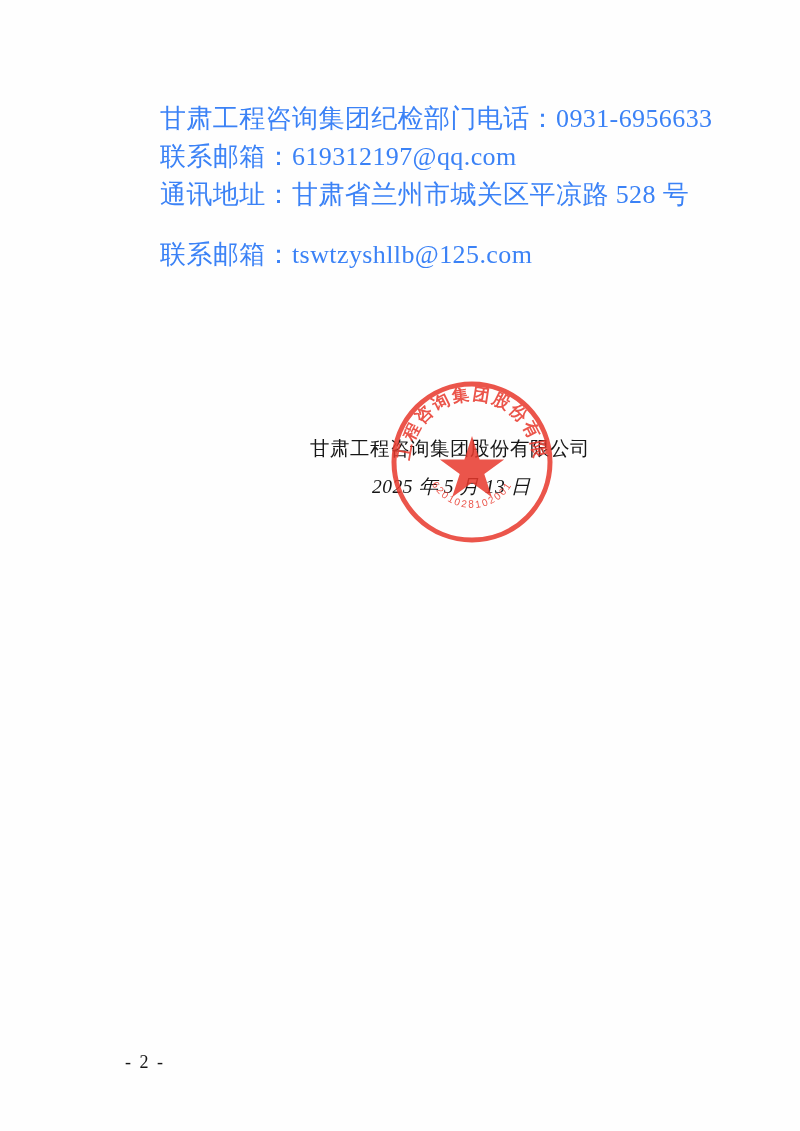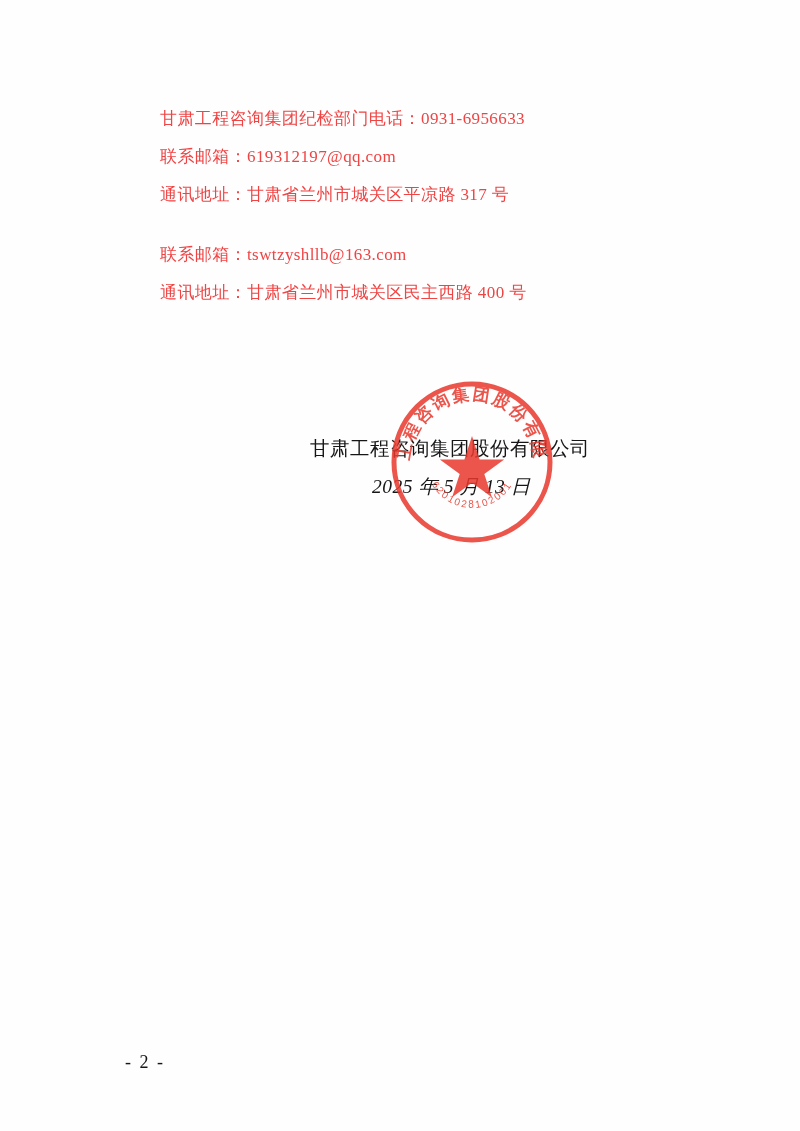--- a/index.html
+++ b/index.html
@@ -27,25 +27,25 @@
     left: 160px;
     top: 100px;
     width: 500px;
   }
 
   .para-block {
     margin-bottom: 22px;
   }
 
   .doc-line {
-    font-size: 17px;
+    font-size: 26px;
     line-height: 38px;
     letter-spacing: 0.4px;
     white-space: nowrap;
-    color: #ef4444;
+    color: #3b82f6;
   }
 
   .signature {
     position: absolute;
     left: 310px;
     top: 430px;
     width: 340px;
     text-align: left;
   }
   .sig-line {
@@ -91,26 +91,25 @@
 </head>
 <body>
 
 <div class="page">
 
   <div class="content">
 
     <div class="para-block">
       <div class="doc-line">甘肃工程咨询集团纪检部门电话：0931-6956633</div>
       <div class="doc-line">联系邮箱：619312197@qq.com</div>
-      <div class="doc-line">通讯地址：甘肃省兰州市城关区平凉路 317 号</div>
+      <div class="doc-line">通讯地址：甘肃省兰州市城关区平凉路 528 号</div>
     </div>
 
     <div class="para-block">
-      <div class="doc-line">联系邮箱：tswtzyshllb@163.com</div>
-      <div class="doc-line">通讯地址：甘肃省兰州市城关区民主西路 400 号</div>
+      <div class="doc-line">联系邮箱：tswtzyshllb@125.com</div>
     </div>
 
   </div>
 
   <div class="signature">
     <div class="sig-line">甘肃工程咨询集团股份有限公司</div>
     <div class="sig-line sig-date">2025 年 5 月 13 日</div>
   </div>
 
   <div class="seal">

